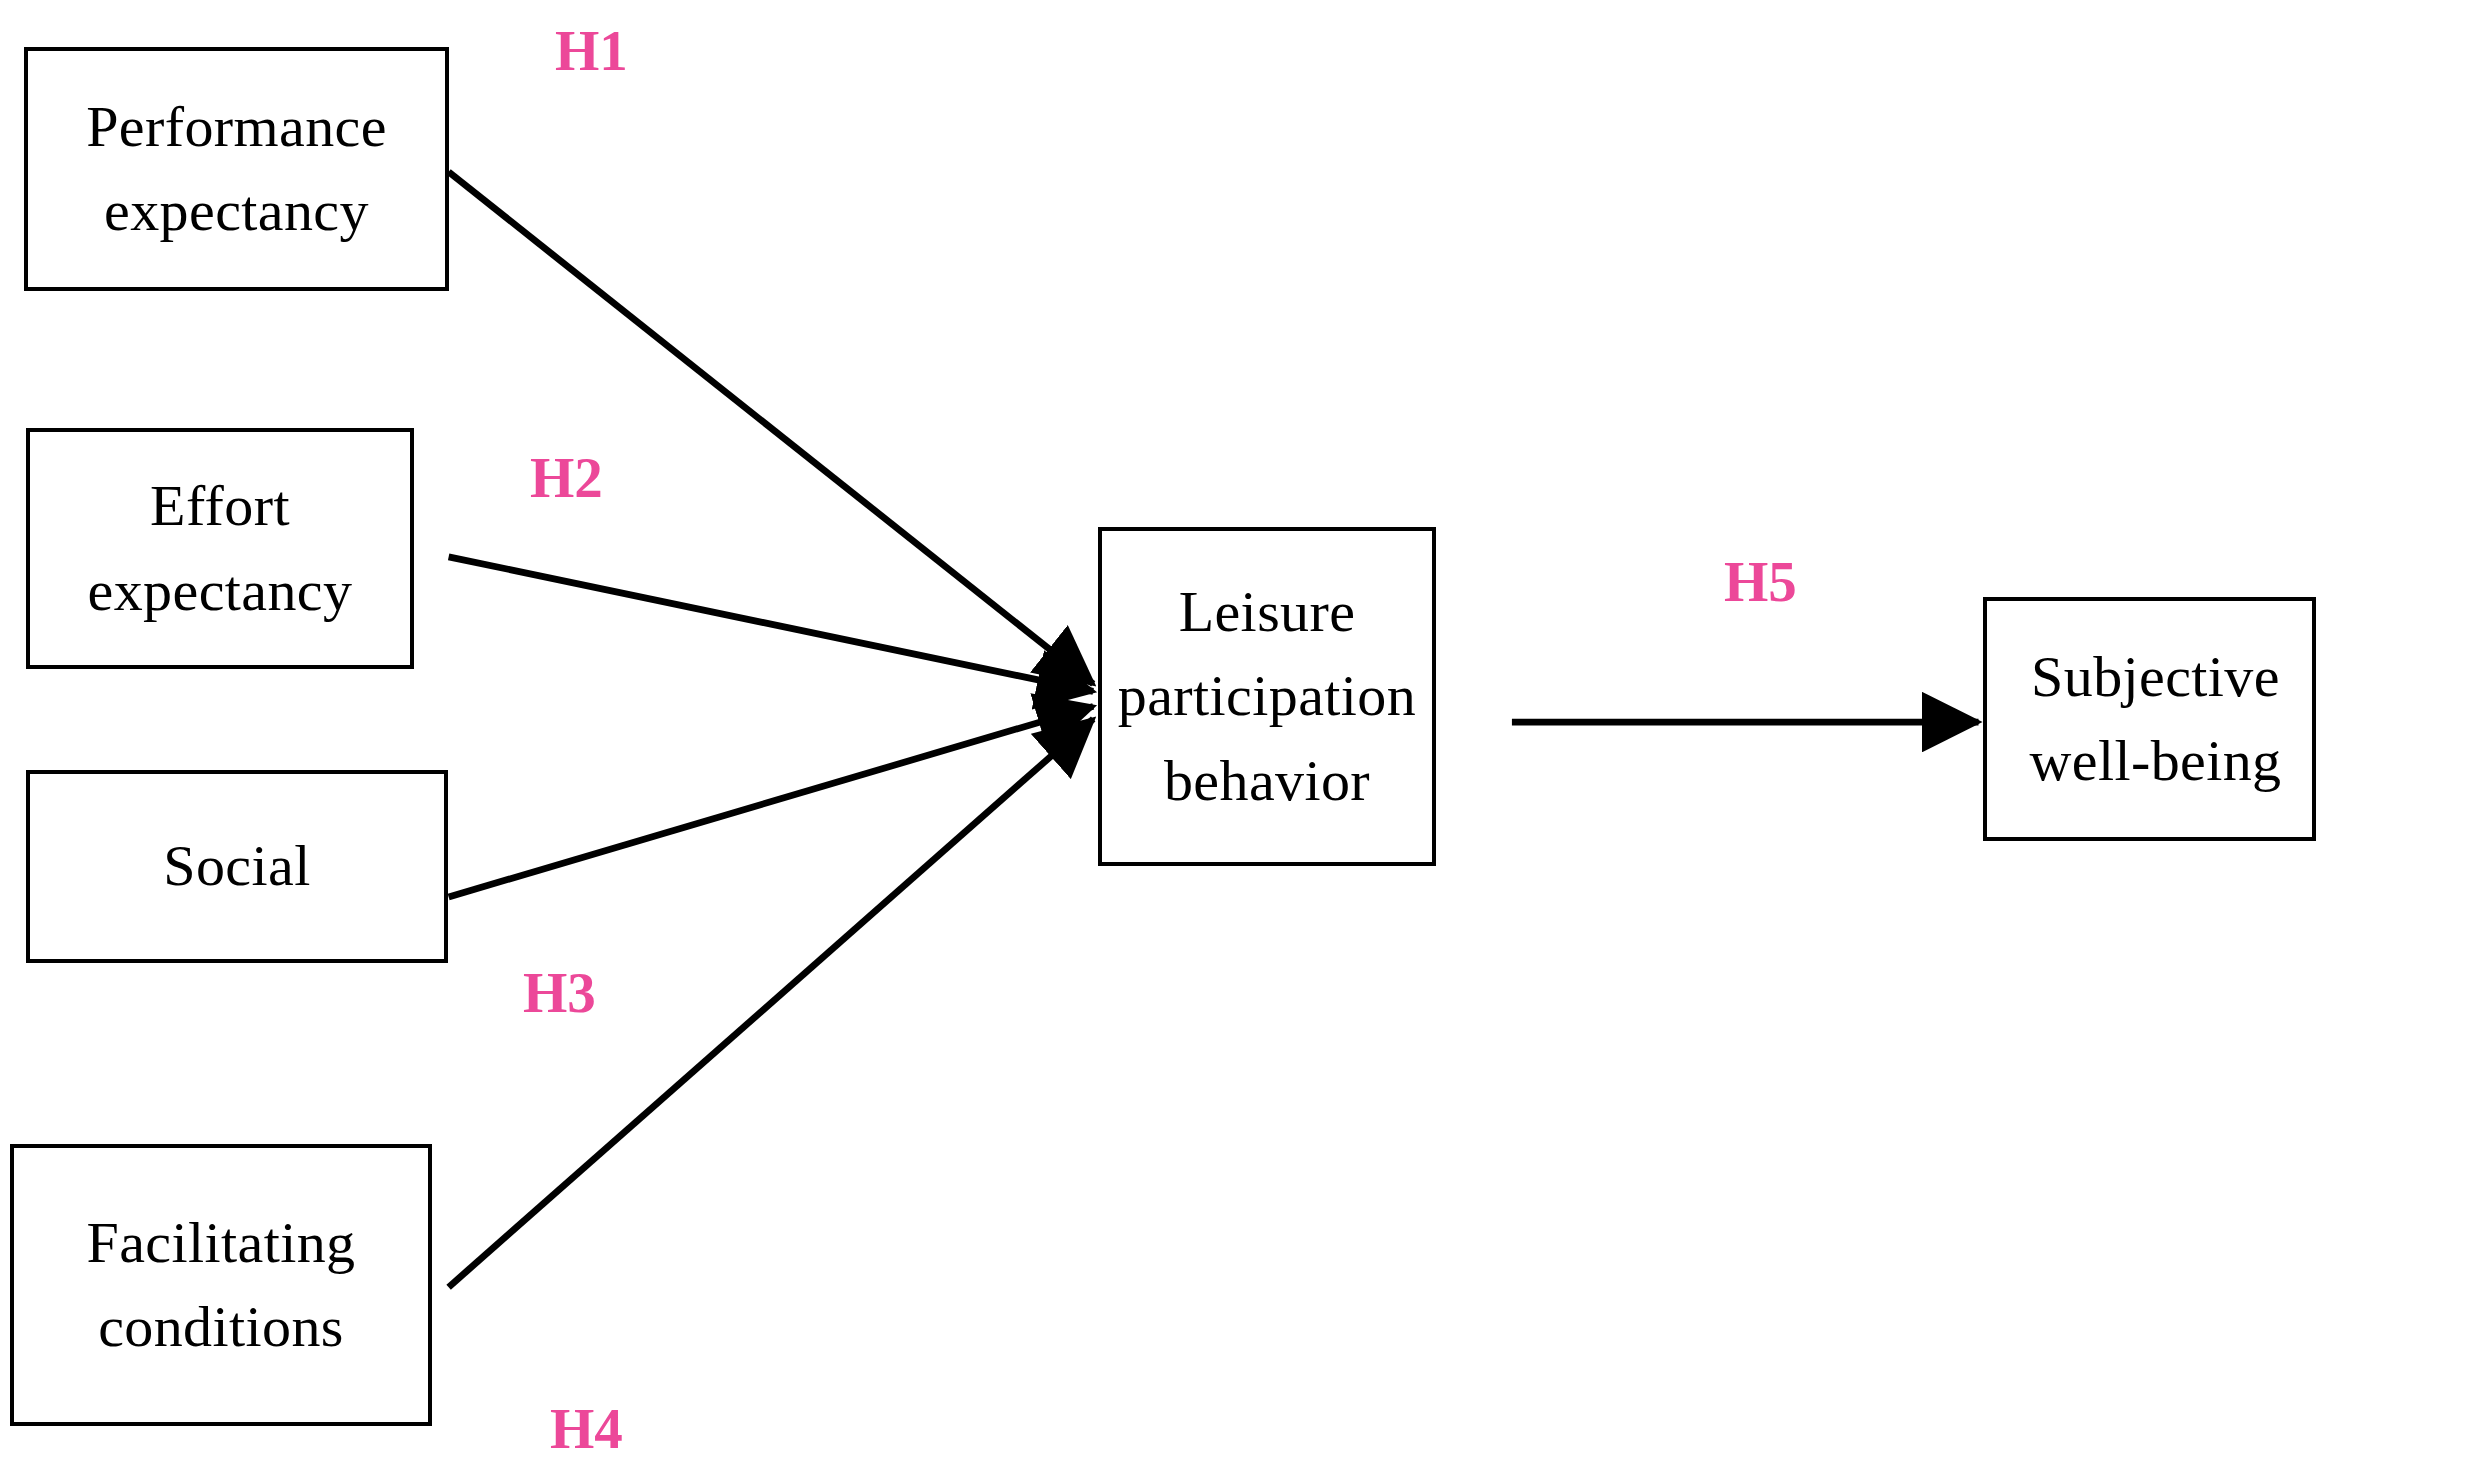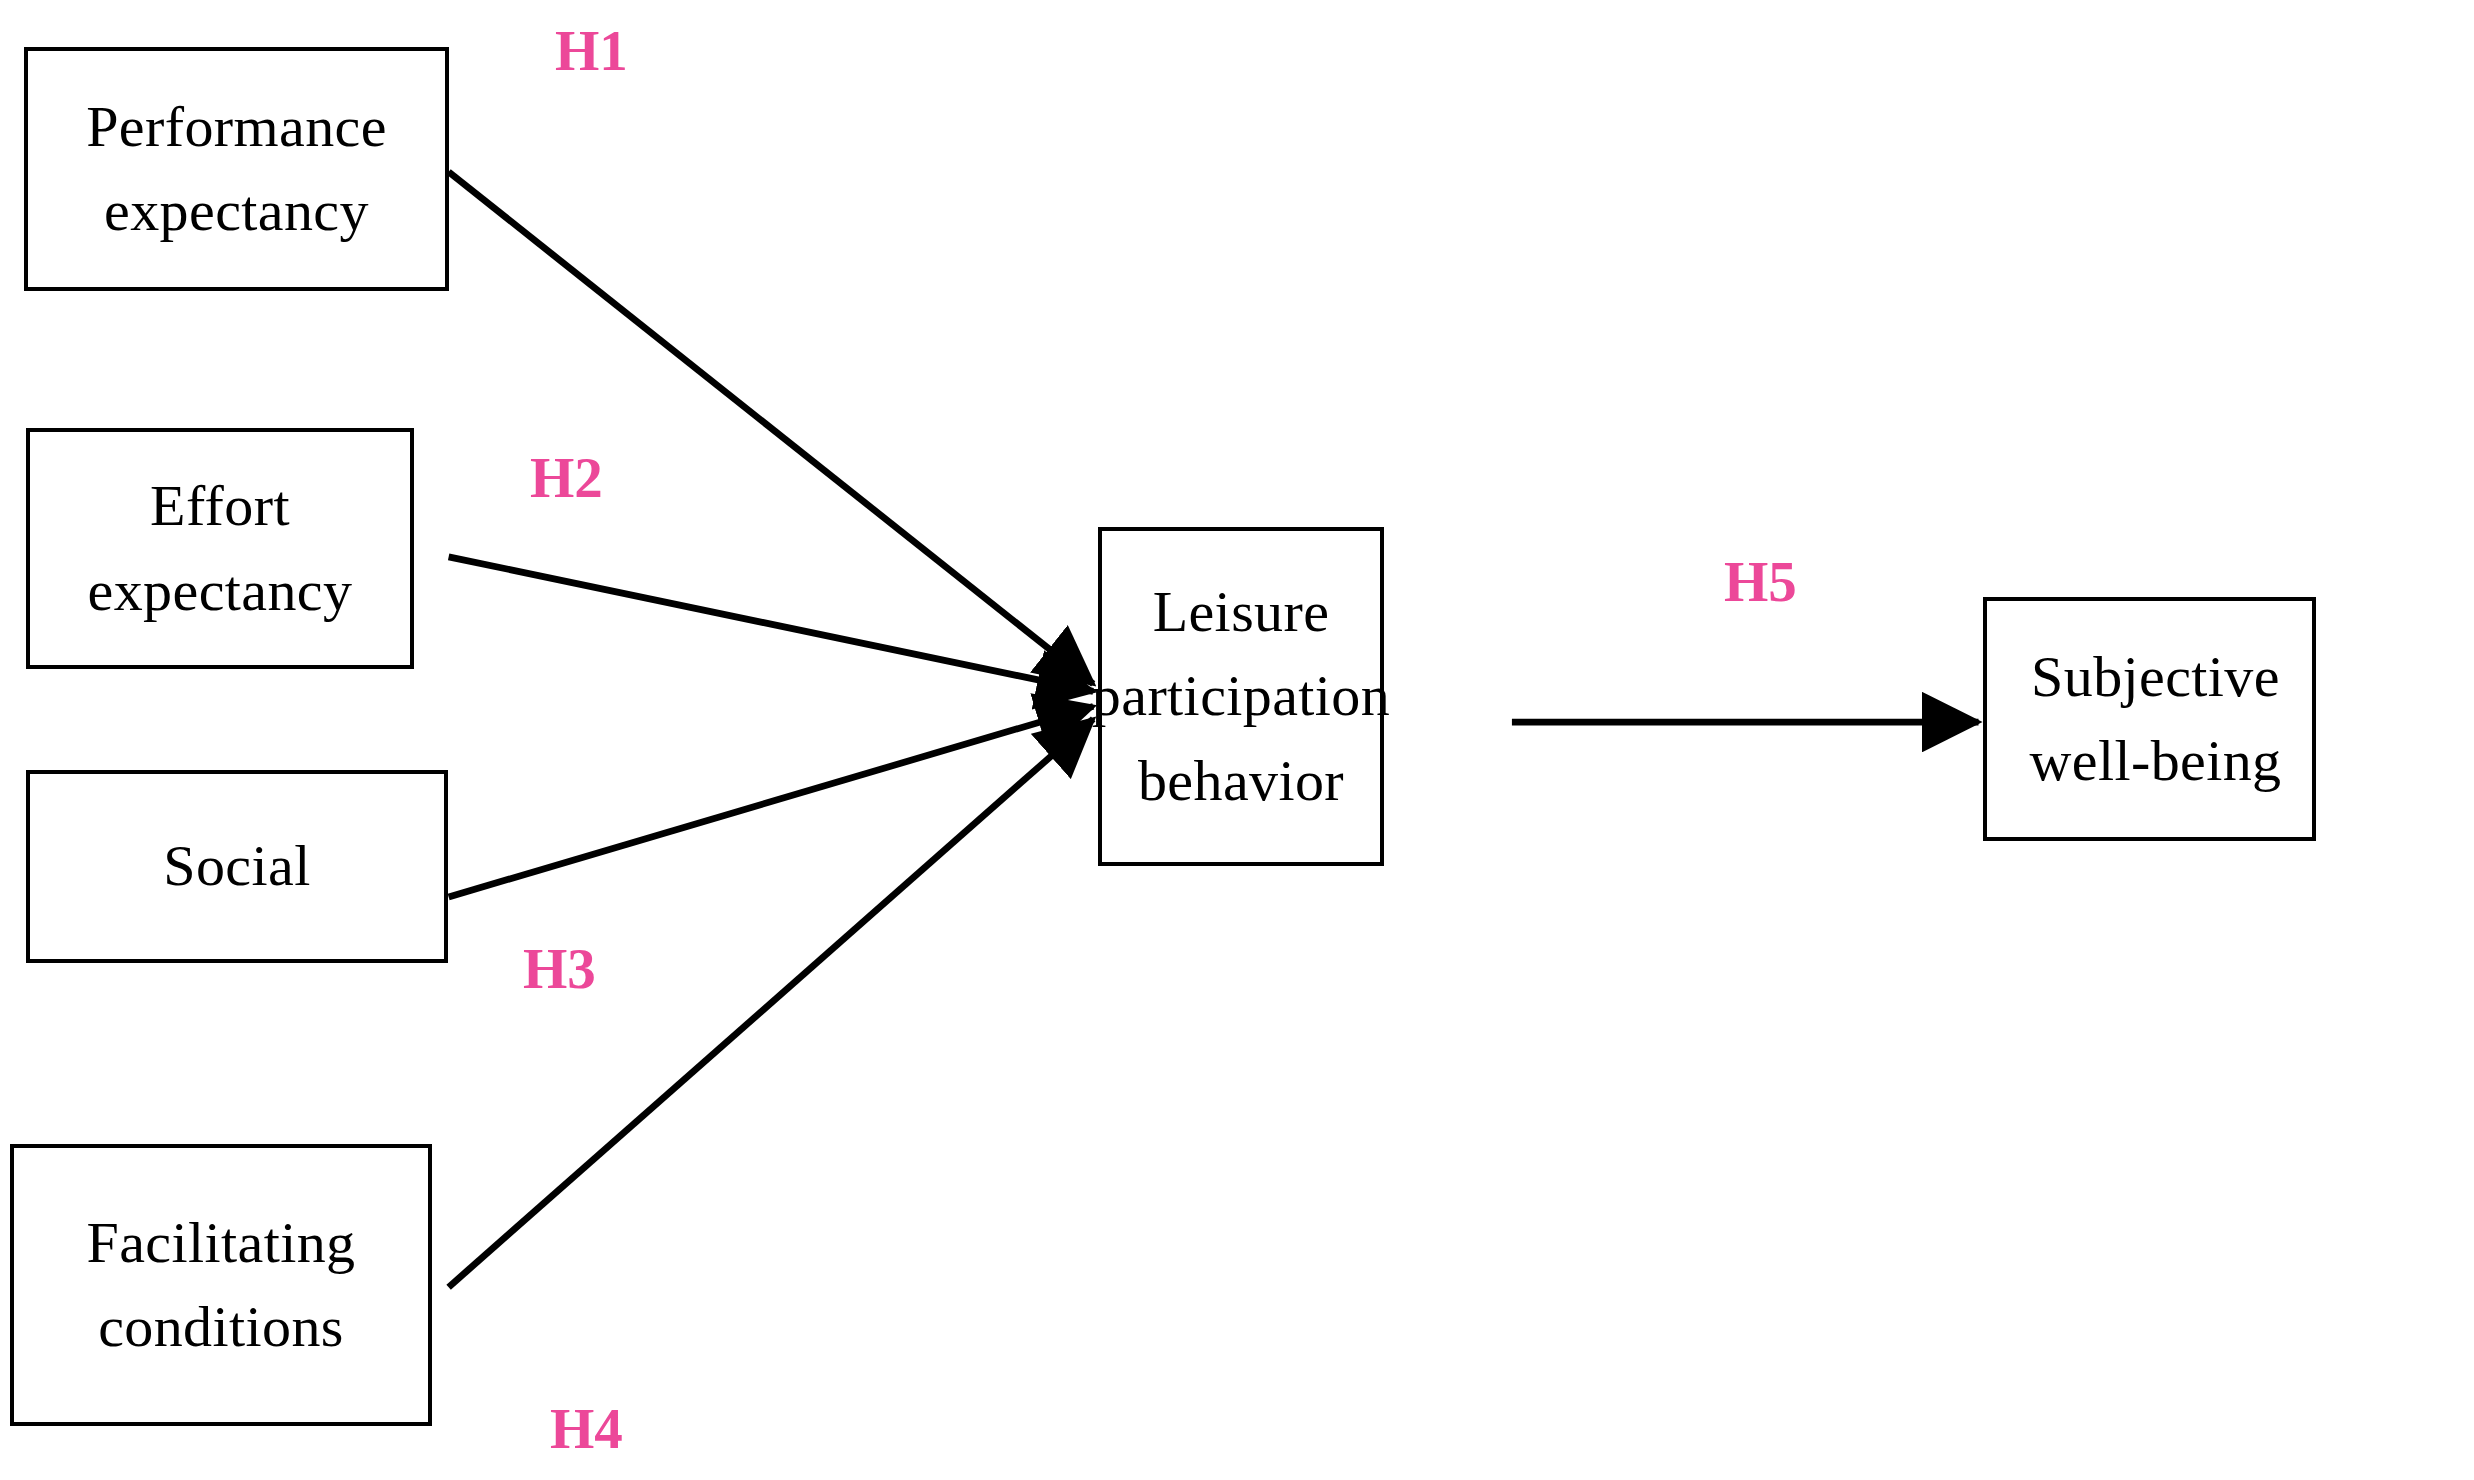--- a/index.html
+++ b/index.html
@@ -31,34 +31,34 @@
     font-weight: 400;
     letter-spacing: 0.4px;
   }
   .node-box .ln { display: block; white-space: nowrap; }
 
   
   #node-performance-expectancy { left: 24px;   top: 47px;   width: 425px;  height: 244px; }
   #node-effort-expectancy      { left: 26px;   top: 428px;  width: 388px;  height: 241px; }
   #node-social-influence       { left: 26px;   top: 770px; width: 422px;  height: 193px; }
   #node-facilitating-conditions{ left: 10px;   top: 1144px; width: 422px;  height: 282px; }
-  #node-leisure-participation  { left: 1098px; top: 527px;  width: 286px;  height: 339px; }
+  #node-leisure-participation  { left: 1098px; top: 527px;  width: 338px;  height: 339px; }
   #node-subjective-wellbeing   { left: 1983px; top: 597px;  width: 333px;  height: 244px; padding-left: 12px; }
 
   .hyp-label {
     position: absolute;
     color: #ec4899;
     font-weight: 700;
     font-size: 57px;
     line-height: 1;
     white-space: nowrap;
   }
   #label-h1 { left: 555px;  top: 22.4px; }
   #label-h2 { left: 530px;  top: 449px; }
-  #label-h3 { left: 523px;  top: 940px; text-align: right; }
+  #label-h3 { left: 523px;  top: 964px; text-align: right; }
   #label-h4 { left: 550px;  top: 1400px; }
   #label-h5 { left: 1724px; top: 553px; }
 
   #edges {
     position: absolute;
     left: 0; top: 0;
     width: 2475px;
     height: 1480px;
     pointer-events: none;
   }

